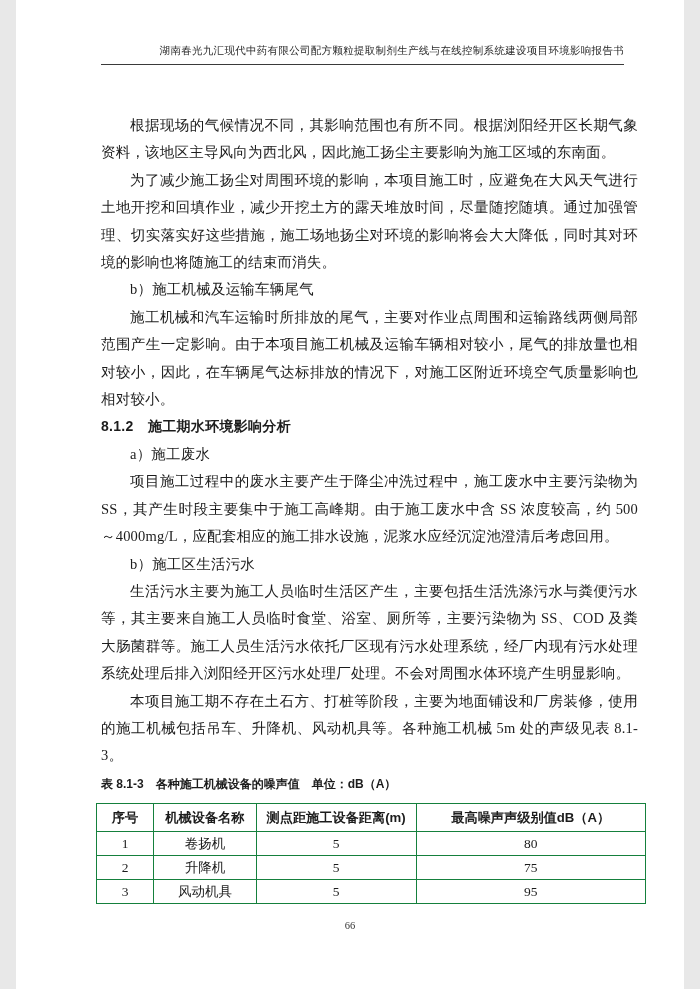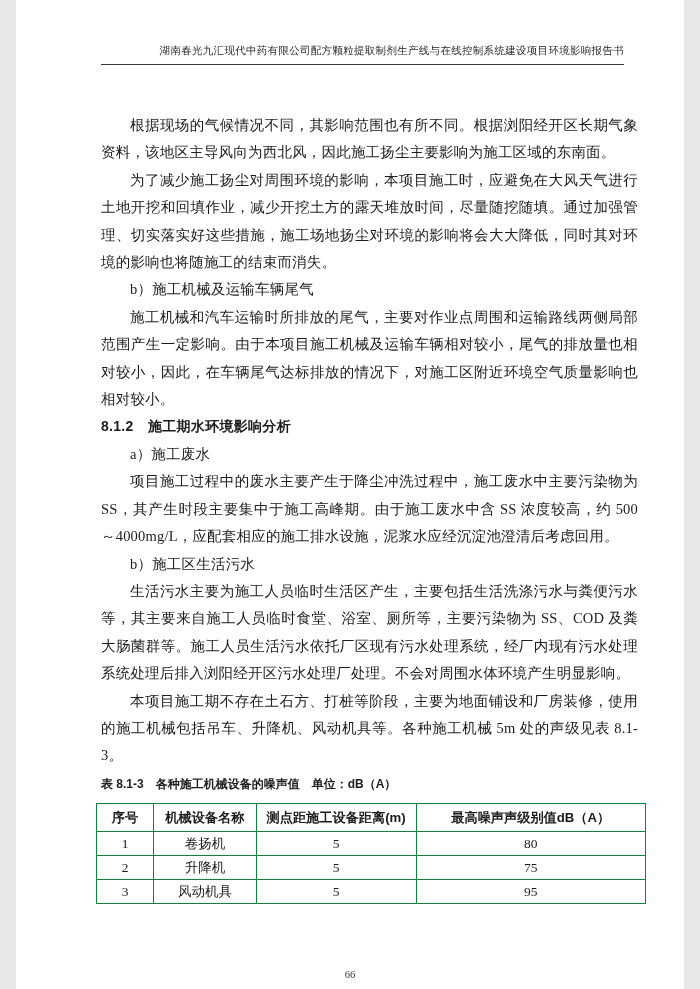--- a/index.html
+++ b/index.html
@@ -79,21 +79,21 @@
     font-size:13.5px;
     height:24px;
     line-height:16px;
   }
   col.c-idx   { width:10.4%; }
   col.c-name  { width:18.7%; }
   col.c-dist  { width:29.1%; }
   col.c-noise { width:41.8%; }
   .page-footer {
     position:absolute;
-    top:969px; left:0; right:0;
+    top:920px; left:0; right:0;
     text-align:center;
     font-size:10.5px;
     color:#333;
   }
 </style>
 </head>
 <body>
 
 <div class="page">
 

